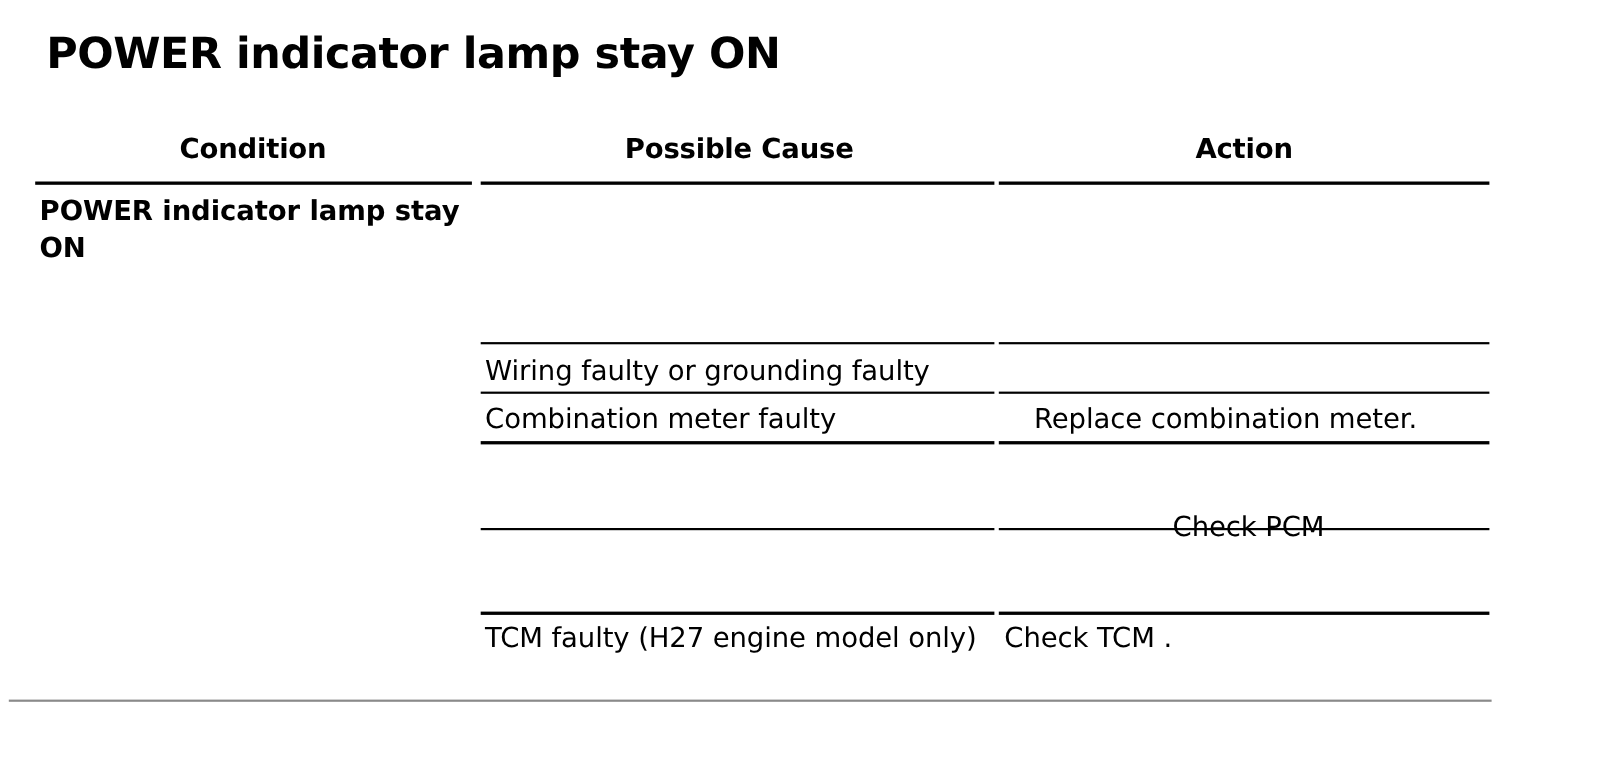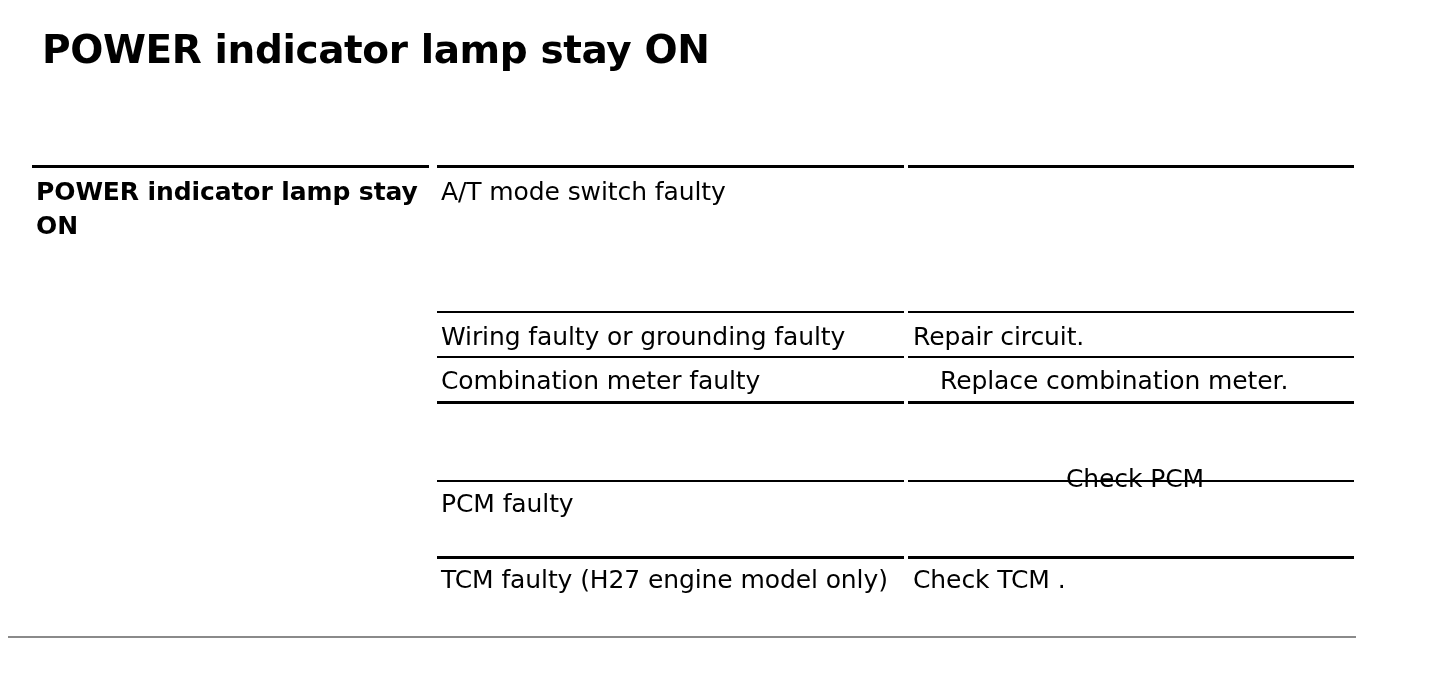--- a/index.html
+++ b/index.html
@@ -87,49 +87,51 @@
   .cell.c2 { left: 441px; width: 470px; }
   .cell.c3 { left: 913px; width: 444px; }
 </style>
 </head>
 <body>
 
 <div class="page-title">POWER indicator lamp stay ON</div>
 
 <div class="table-wrap">
 
+  <div class="col-headers">
+    <div class="col-head c1">Condition</div>
+    <div class="col-head c2">Possible Cause</div>
+    <div class="col-head c3">Action</div>
+  </div>
 
   <div class="rule thick" style="left:32px;  top:165px; width:397px;"></div>
   <div class="rule thick" style="left:437px; top:165px; width:467px;"></div>
   <div class="rule thick" style="left:908px; top:165px; width:446px;"></div>
 
   <div class="cell c1 bold" style="top:175px;">POWER indicator lamp stay ON</div>
 
-  <div class="cell c2" style="top:175px;">A/T mode switch faulty</div>
 
   <div class="rule thin" style="left:437px; top:311px; width:467px;"></div>
   <div class="rule thin" style="left:908px; top:311px; width:446px;"></div>
 
   <div class="cell c2" style="top:320px;">Wiring faulty or grounding faulty</div>
-  <div class="cell c3" style="top:320px;">Repair circuit.</div>
 
   <div class="rule thin" style="left:437px; top:356px; width:467px;"></div>
   <div class="rule thin" style="left:908px; top:356px; width:446px;"></div>
 
   <div class="cell c2" style="top:364px;">Combination meter faulty</div>
   <div class="cell c3" style="top:364px;margin-left:27px;">Replace combination meter.</div>
 
   <div class="rule thick" style="left:437px; top:401px; width:467px;"></div>
   <div class="rule thick" style="left:908px; top:401px; width:446px;"></div>
 
 
   <div class="rule thin" style="left:437px; top:480px; width:467px;"></div>
   <div class="rule thin" style="left:908px; top:480px; width:446px;"></div>
 
-  <div class="cell c2" style="top:487px;">PCM faulty</div>
   <div class="cell c3" style="top:462px;text-align:center;">Check PCM</div>
 
   <div class="rule thick" style="left:437px; top:556px; width:467px;"></div>
   <div class="rule thick" style="left:908px; top:556px; width:446px;"></div>
 
   <div class="cell c2" style="top:563px;">TCM faulty (H27 engine model only)</div>
   <div class="cell c3" style="top:563px;">Check TCM .</div>
 
   <div class="rule footer" style="left:8px; top:636px; width:1348px;"></div>
 

